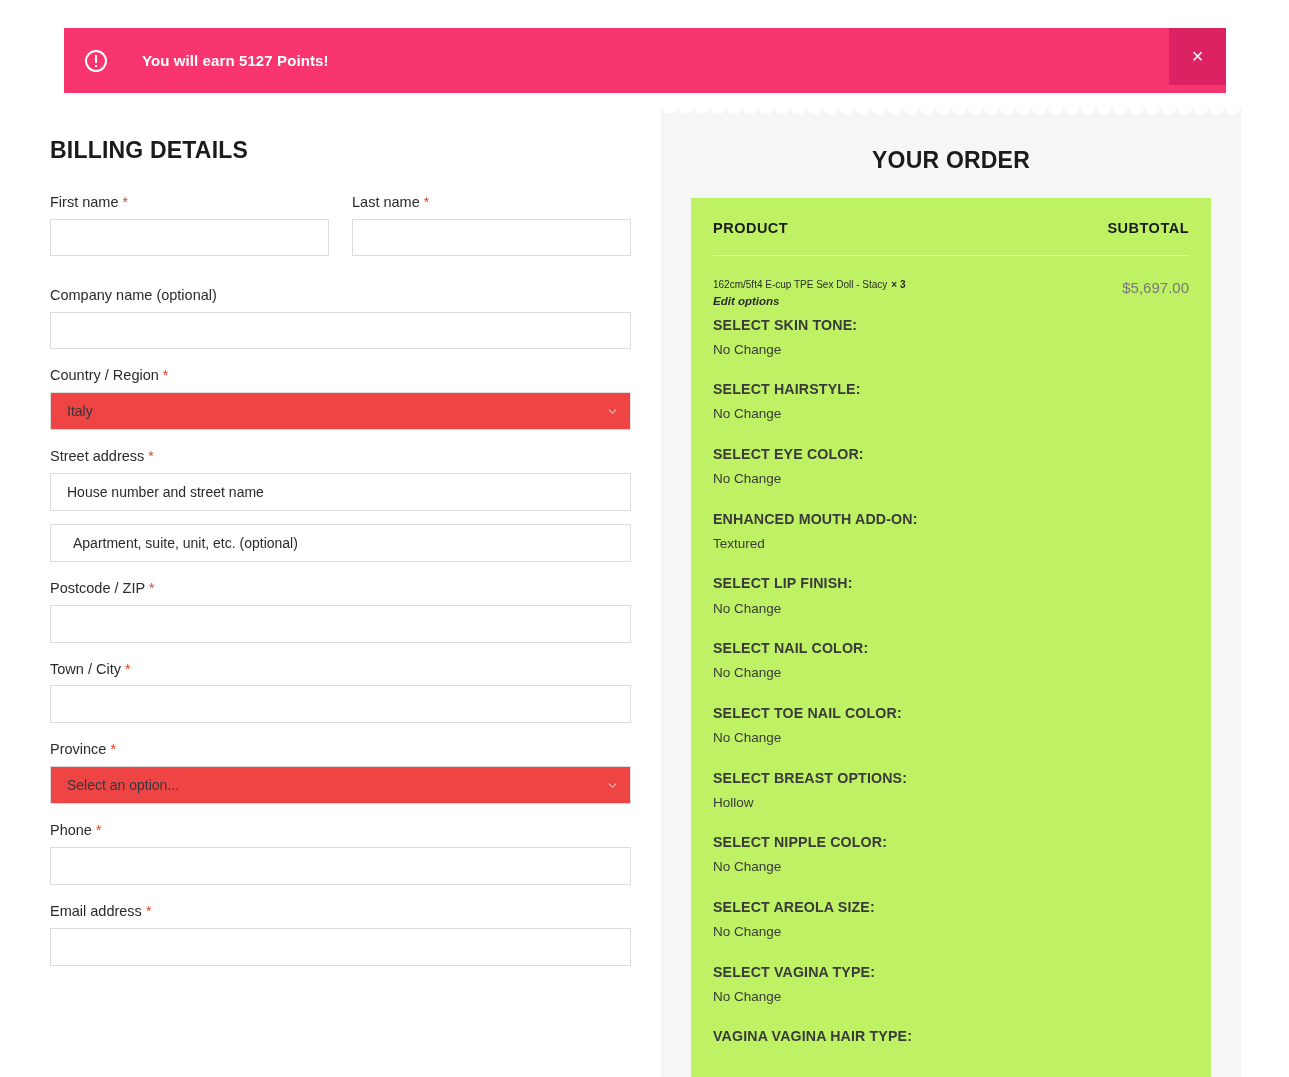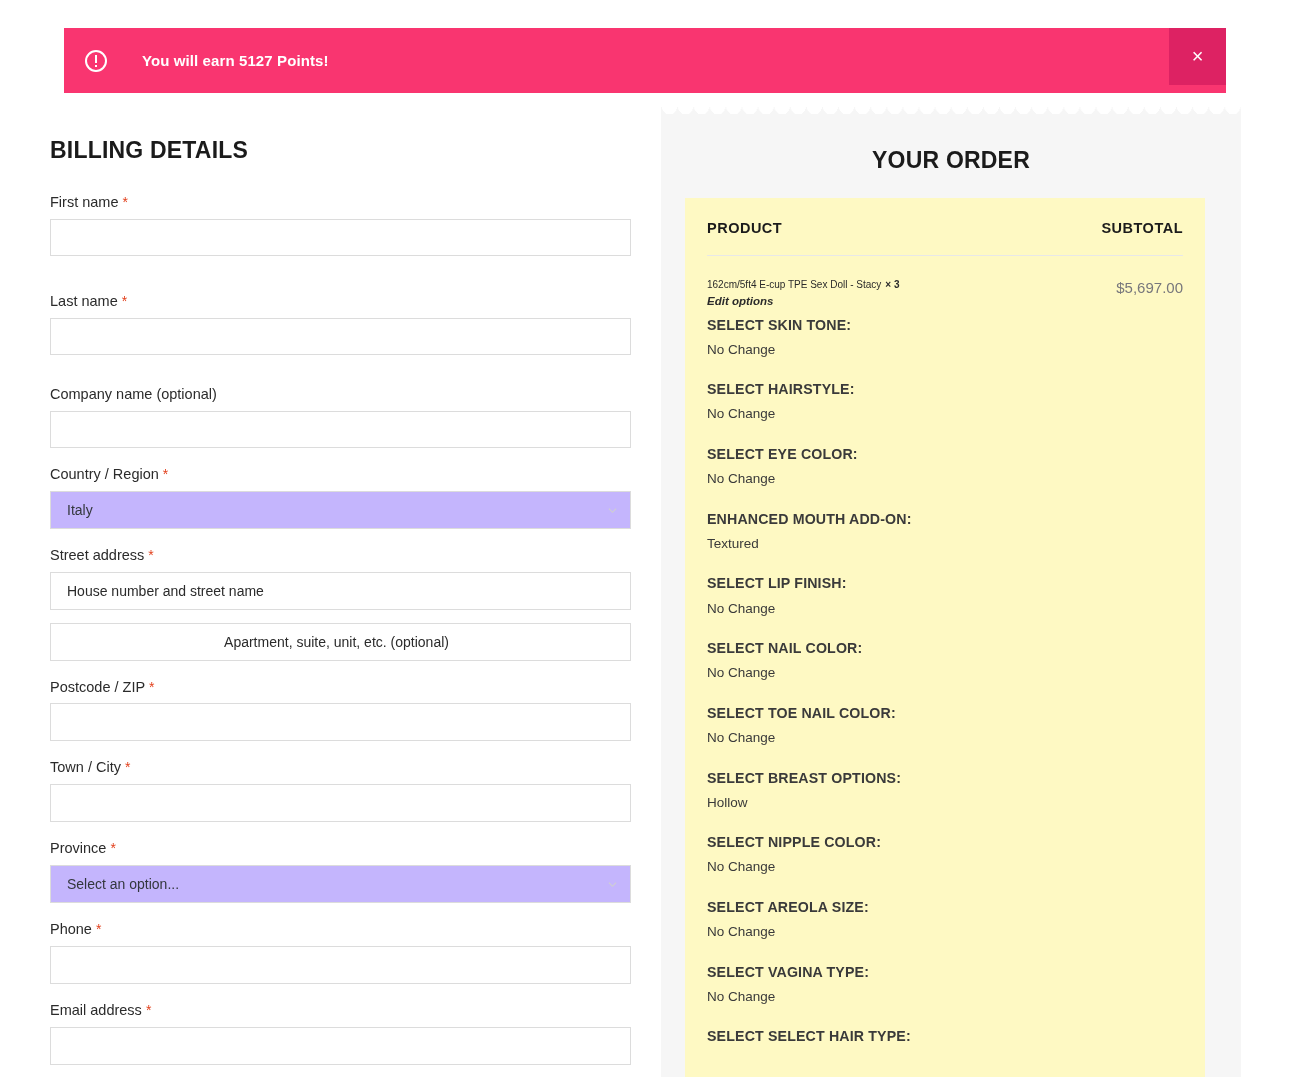--- a/index.html
+++ b/index.html
@@ -97,46 +97,46 @@
     background: #ffffff;
     padding: 0 12px;
     font-size: 14px;
     font-family: "Liberation Sans", sans-serif;
     color: #737373;
     border-radius: 0;
     outline: none;
   }
   .control::placeholder { color: #2b2b2b; opacity: 1; }
   .control.tall { height: 38px; }
-  .row2 { display: flex; gap: 23px; flex-direction: column; }
+  .row2 { display: flex; gap: 23px; }
   .row2 > .field { flex: 1 1 0; margin-bottom: 13px; }
 
   .select-wrap { position: relative; width: 100%; }
   .select-box {
     width: 100%;
     height: 38px;
     border: 1px solid #dcdcdc;
-    background: #c4b5fd;
+    background: #ef4444;
     display: flex;
     align-items: center;
     padding: 0 34px 0 16px;
     font-size: 14px;
     color: #33373d;
   }
   .chev {
     position: absolute;
     right: 14px; top: 50%;
     margin-top: -4px;
     width: 9px; height: 9px;
     pointer-events: none;
   }
   .chev svg { display: block; }
   .gap-top { margin-top: 17px; }
   .field-addr2 { margin-top: 12px; }
-  .field-addr2 .control { padding-left: 4px; text-align: center; }
+  .field-addr2 .control { padding-left: 22px; }
   .field-addr1 .control { padding-left: 16px; }
 
   
   .order-panel {
     position: absolute;
     left: 661px; top: 107px;
     width: 580px;
     height: 970px;
     background: #f6f6f6;
   }
@@ -154,24 +154,24 @@
     text-align: center;
     font-size: 23px;
     font-weight: bold;
     letter-spacing: .2px;
     color: #1b1b1b;
     margin: 0;
     padding-top: 40px;
   }
   .order-card {
     position: absolute;
-    left: 24px; top: 91px;
+    left: 30px; top: 91px;
     width: 520px;
     height: 879px;
-    background: #fef9c3;
+    background: #bef264;
     padding: 22px 22px 0 22px;
     overflow: hidden;
   }
   .order-head {
     display: flex;
     justify-content: space-between;
     align-items: baseline;
     font-size: 14.5px;
     font-weight: bold;
     letter-spacing: .5px;
@@ -350,16 +350,16 @@
         <div class="opt-label">SELECT TOE NAIL COLOR:</div>
         <div class="opt-value">No Change</div>
         <div class="opt-label">SELECT BREAST OPTIONS:</div>
         <div class="opt-value">Hollow</div>
         <div class="opt-label">SELECT NIPPLE COLOR:</div>
         <div class="opt-value">No Change</div>
         <div class="opt-label">SELECT AREOLA SIZE:</div>
         <div class="opt-value">No Change</div>
         <div class="opt-label">SELECT VAGINA TYPE:</div>
         <div class="opt-value">No Change</div>
-        <div class="opt-label">SELECT SELECT HAIR TYPE:</div>
+        <div class="opt-label">VAGINA VAGINA HAIR TYPE:</div>
       </div>
   </div>
 </div>
 
 </body></html>

